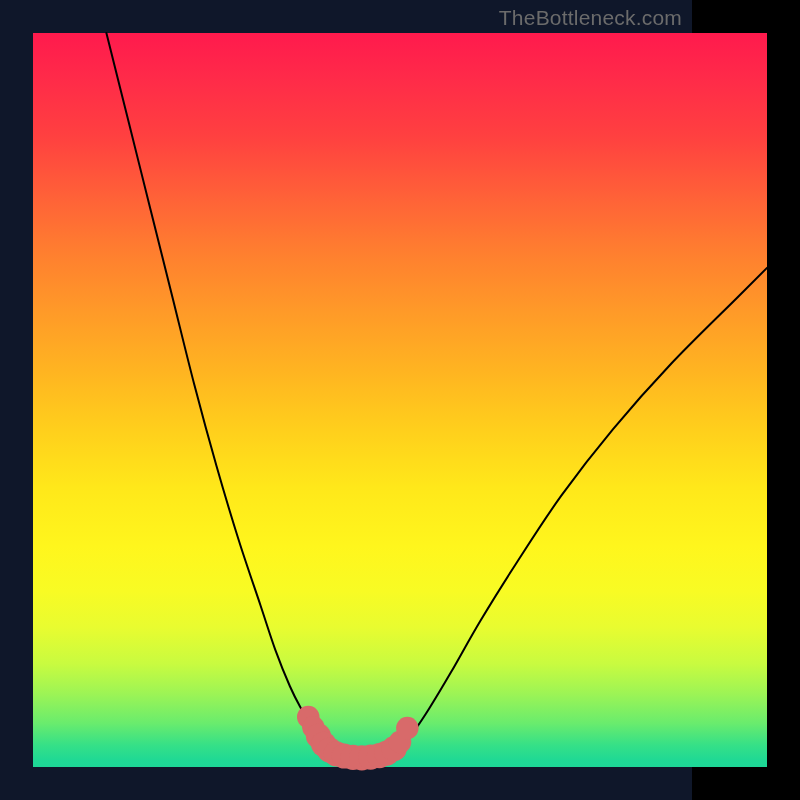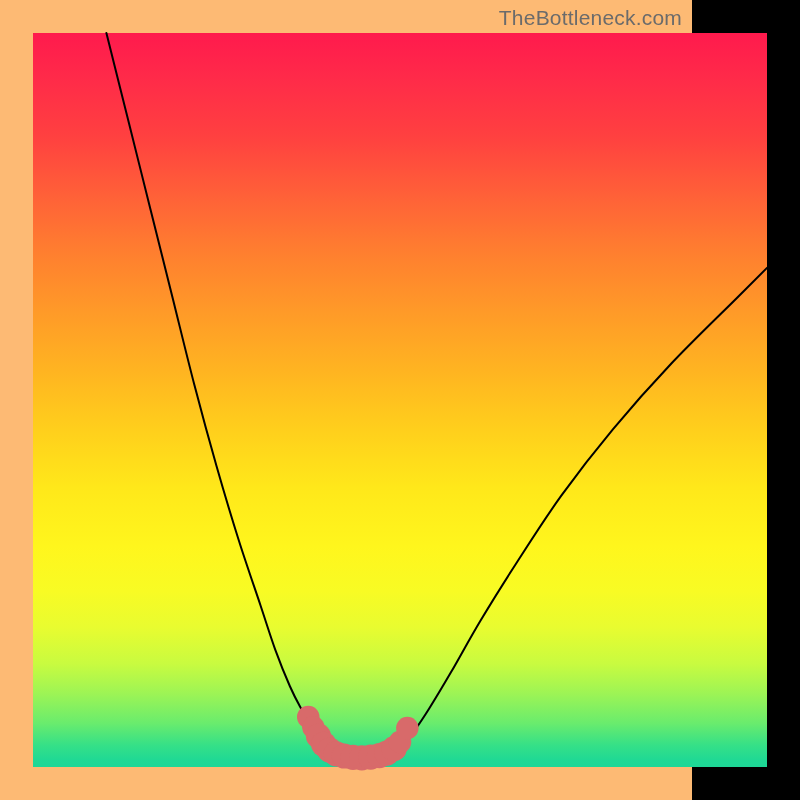--- a/index.html
+++ b/index.html
@@ -10,21 +10,21 @@
     background: #000;
     overflow: hidden;
     font-family: Arial, Helvetica, sans-serif;
   }
   .frame {
     position: absolute;
     left: 0;
     top: 0;
     width: 692px;
     height: 800px;
-    background: #fdba74;
+    background: #0f172a;
   }
   .plot-area {
     position: absolute;
     left: 33px;
     top: 33px;
     width: 734px;
     height: 734px;
     
     background: linear-gradient(to bottom,
       #ff1a4d 0%,

